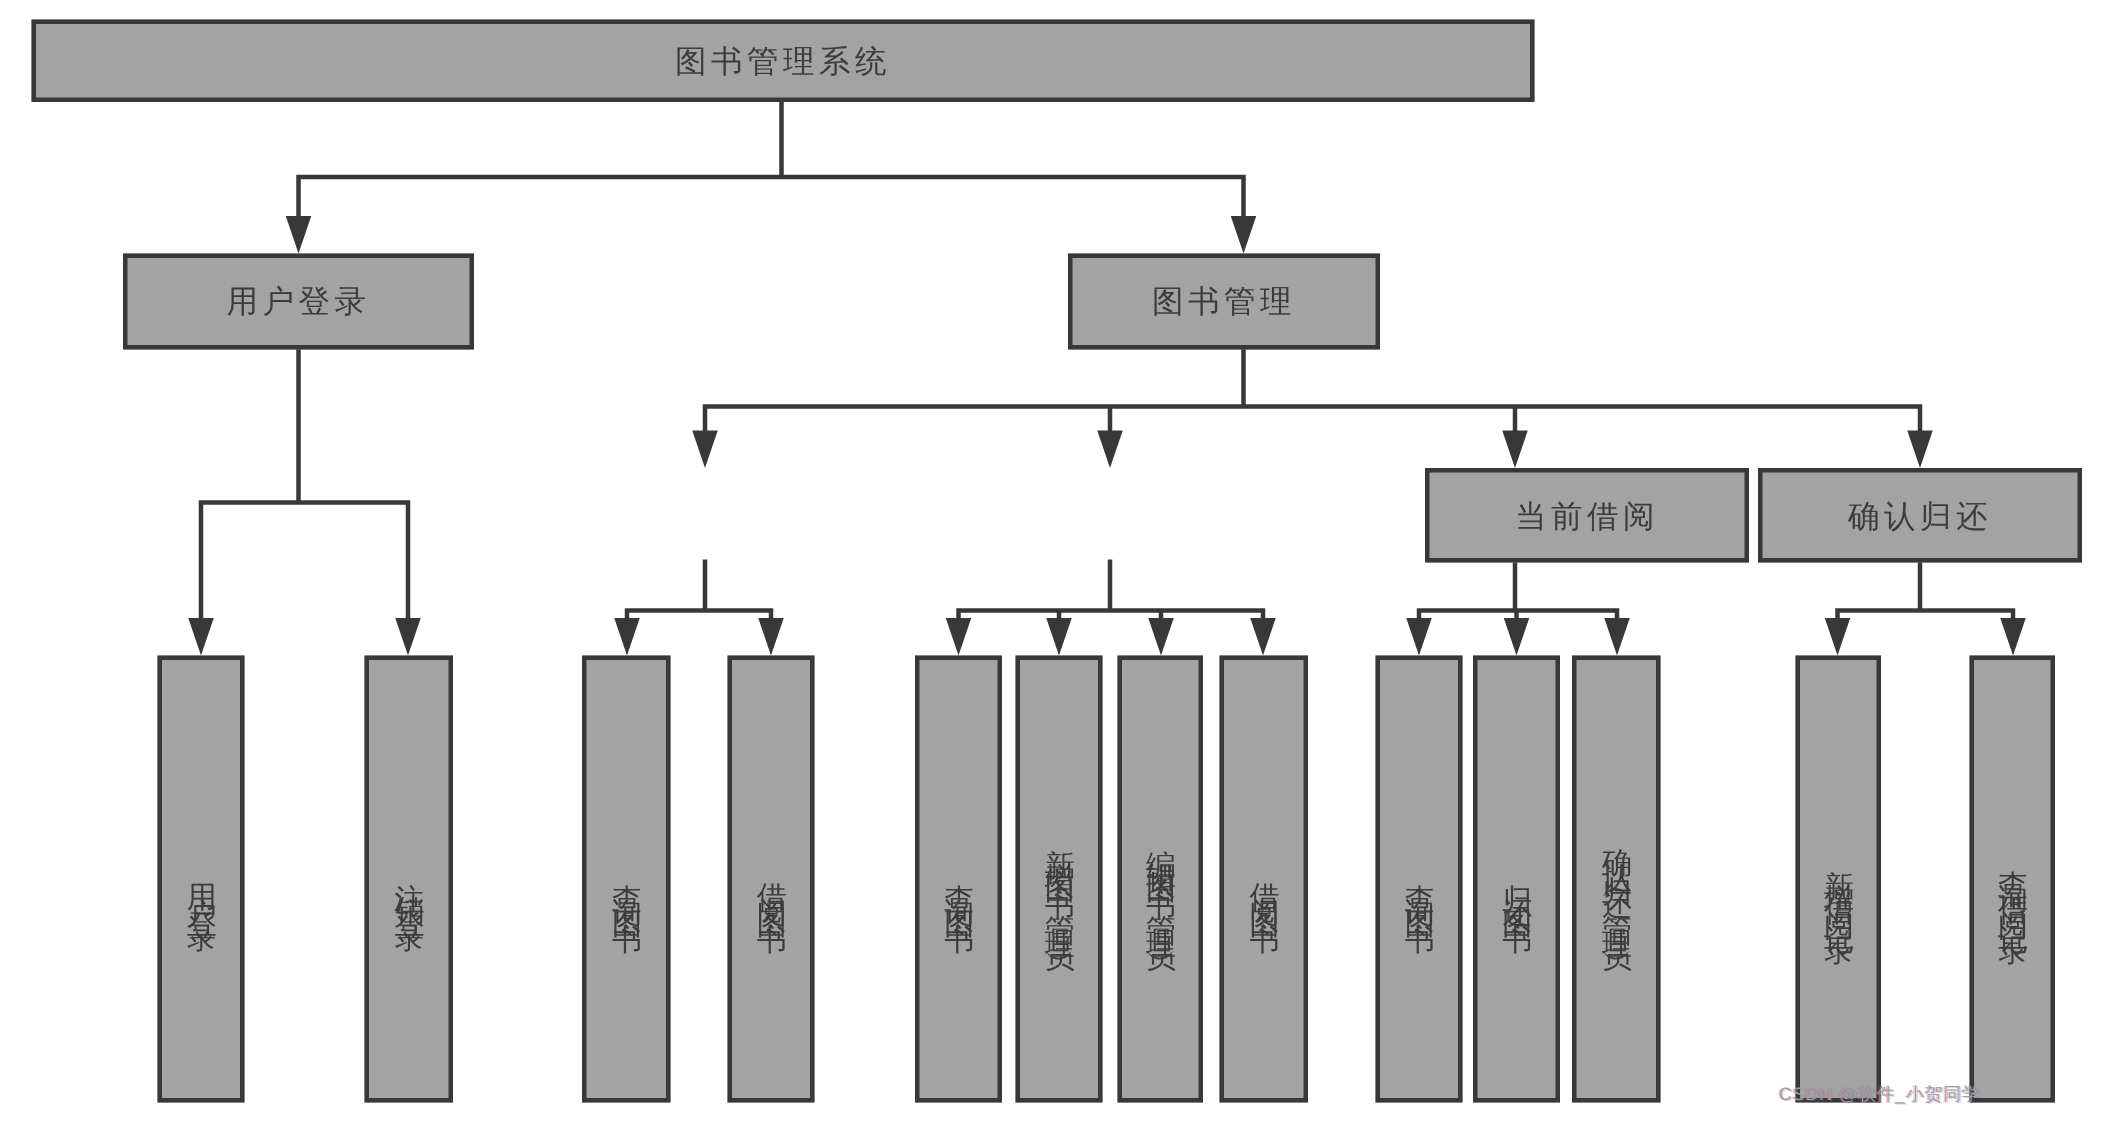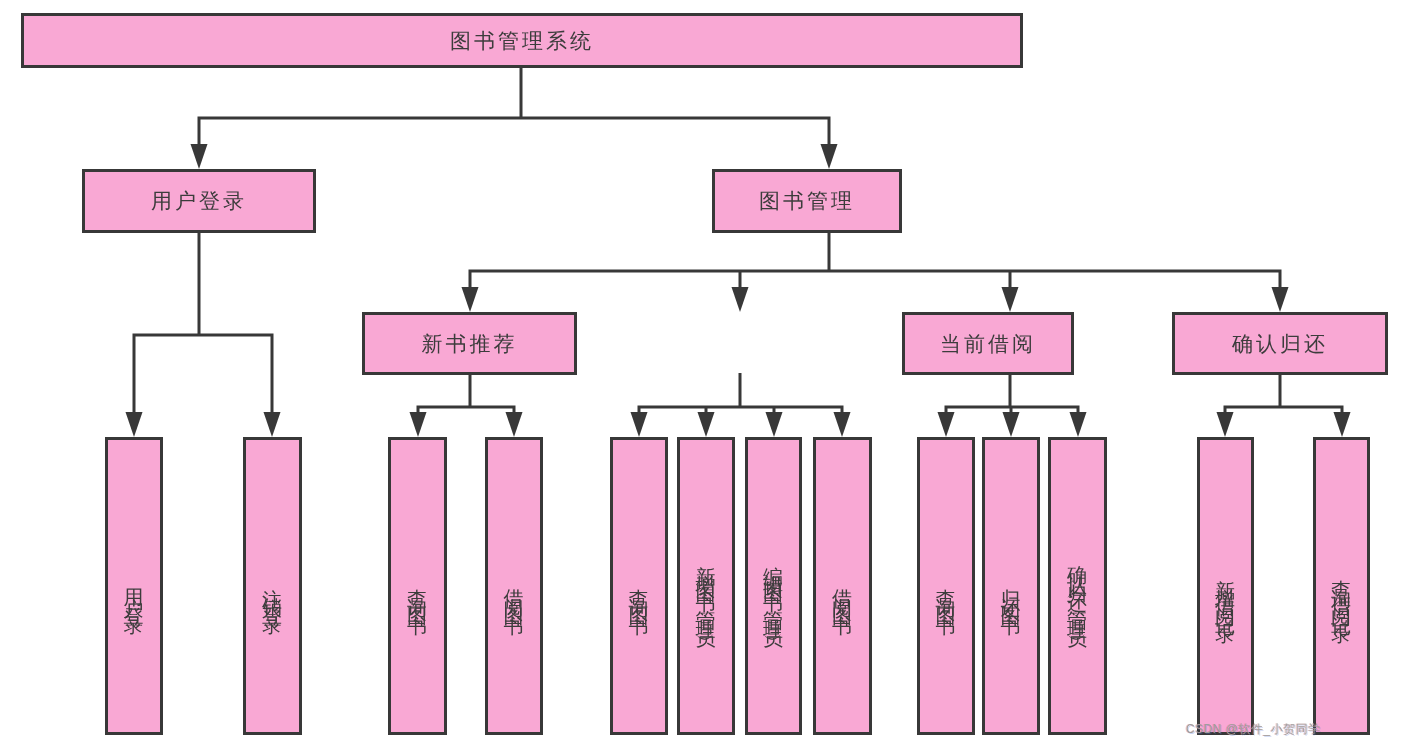--- a/index.html
+++ b/index.html
@@ -7,42 +7,42 @@
     position:relative;
     width:1405px;height:747px;
     background:#ffffff;
     font-family:"Liberation Sans","DejaVu Sans",sans-serif;
     overflow:hidden;
   }
   .connectors{position:absolute;left:0;top:0;}
   .box{
     position:absolute;
     box-sizing:border-box;
-    background:#f9a8d4;
+    background:#a3a3a3;
     border:3px solid #383838;
     display:flex;align-items:center;justify-content:center;
     color:#3c3c3c;
   }
   .h-label{font-size:21px;letter-spacing:3px;white-space:nowrap;}
   .leaf .v-label{
     writing-mode:vertical-rl;
     text-orientation:mixed;
     font-size:20px;
     line-height:1.1;
     letter-spacing:9px;
     margin-bottom:-9px; 
     white-space:nowrap;
   }
   
   #node-root          {left:21px;  top:13px;  width:1002px; height:55px;}
   #node-user-login    {left:82px;  top:169px; width:234px;  height:64px;}
-  #node-book-mgmt     {left:712px; top:169px; width:190px;  height:64px;}
+  #node-book-mgmt     {left:712px; top:169px; width:208px;  height:64px;}
   #node-new-book-rec  {left:362px; top:312px; width:215px;  height:63px;}
   #node-book-borrow   {left:632px; top:312px; width:216px;  height:63px;}
-  #node-current-borrow{left:902px; top:312px; width:172px;  height:63px;}
+  #node-current-borrow{left:950px; top:312px; width:216px;  height:63px;}
   #node-borrow-record {left:1172px;top:312px; width:216px;  height:63px;}
   .leaf{top:437px;height:298px;}
   #leaf-u1 {left:105px; width:58px;}
   #leaf-u2 {left:243px; width:59px;}
   #leaf-r1 {left:388px; width:59px;}
   #leaf-r2 {left:485px; width:58px;}
   #leaf-b1 {left:610px; width:58px;}
   #leaf-b2 {left:677px; width:58px;}
   #leaf-b3 {left:745px; width:57px;}
   #leaf-b4 {left:813px; width:59px;}
@@ -111,23 +111,20 @@
     <span class="h-label">图书管理系统</span>
   </div>
 
   <div class="box" id="node-user-login">
     <span class="h-label">用户登录</span>
   </div>
   <div class="box" id="node-book-mgmt">
     <span class="h-label">图书管理</span>
   </div>
 
-  <div class="box" id="node-new-book-rec">
-    <span class="h-label">新书推荐</span>
-  </div>
   <div class="box" id="node-current-borrow">
     <span class="h-label">当前借阅</span>
   </div>
   <div class="box" id="node-borrow-record">
     <span class="h-label">确认归还</span>
   </div>
 
   <div class="box leaf" id="leaf-u1">
     <span class="v-label">用户登录</span>
   </div>

